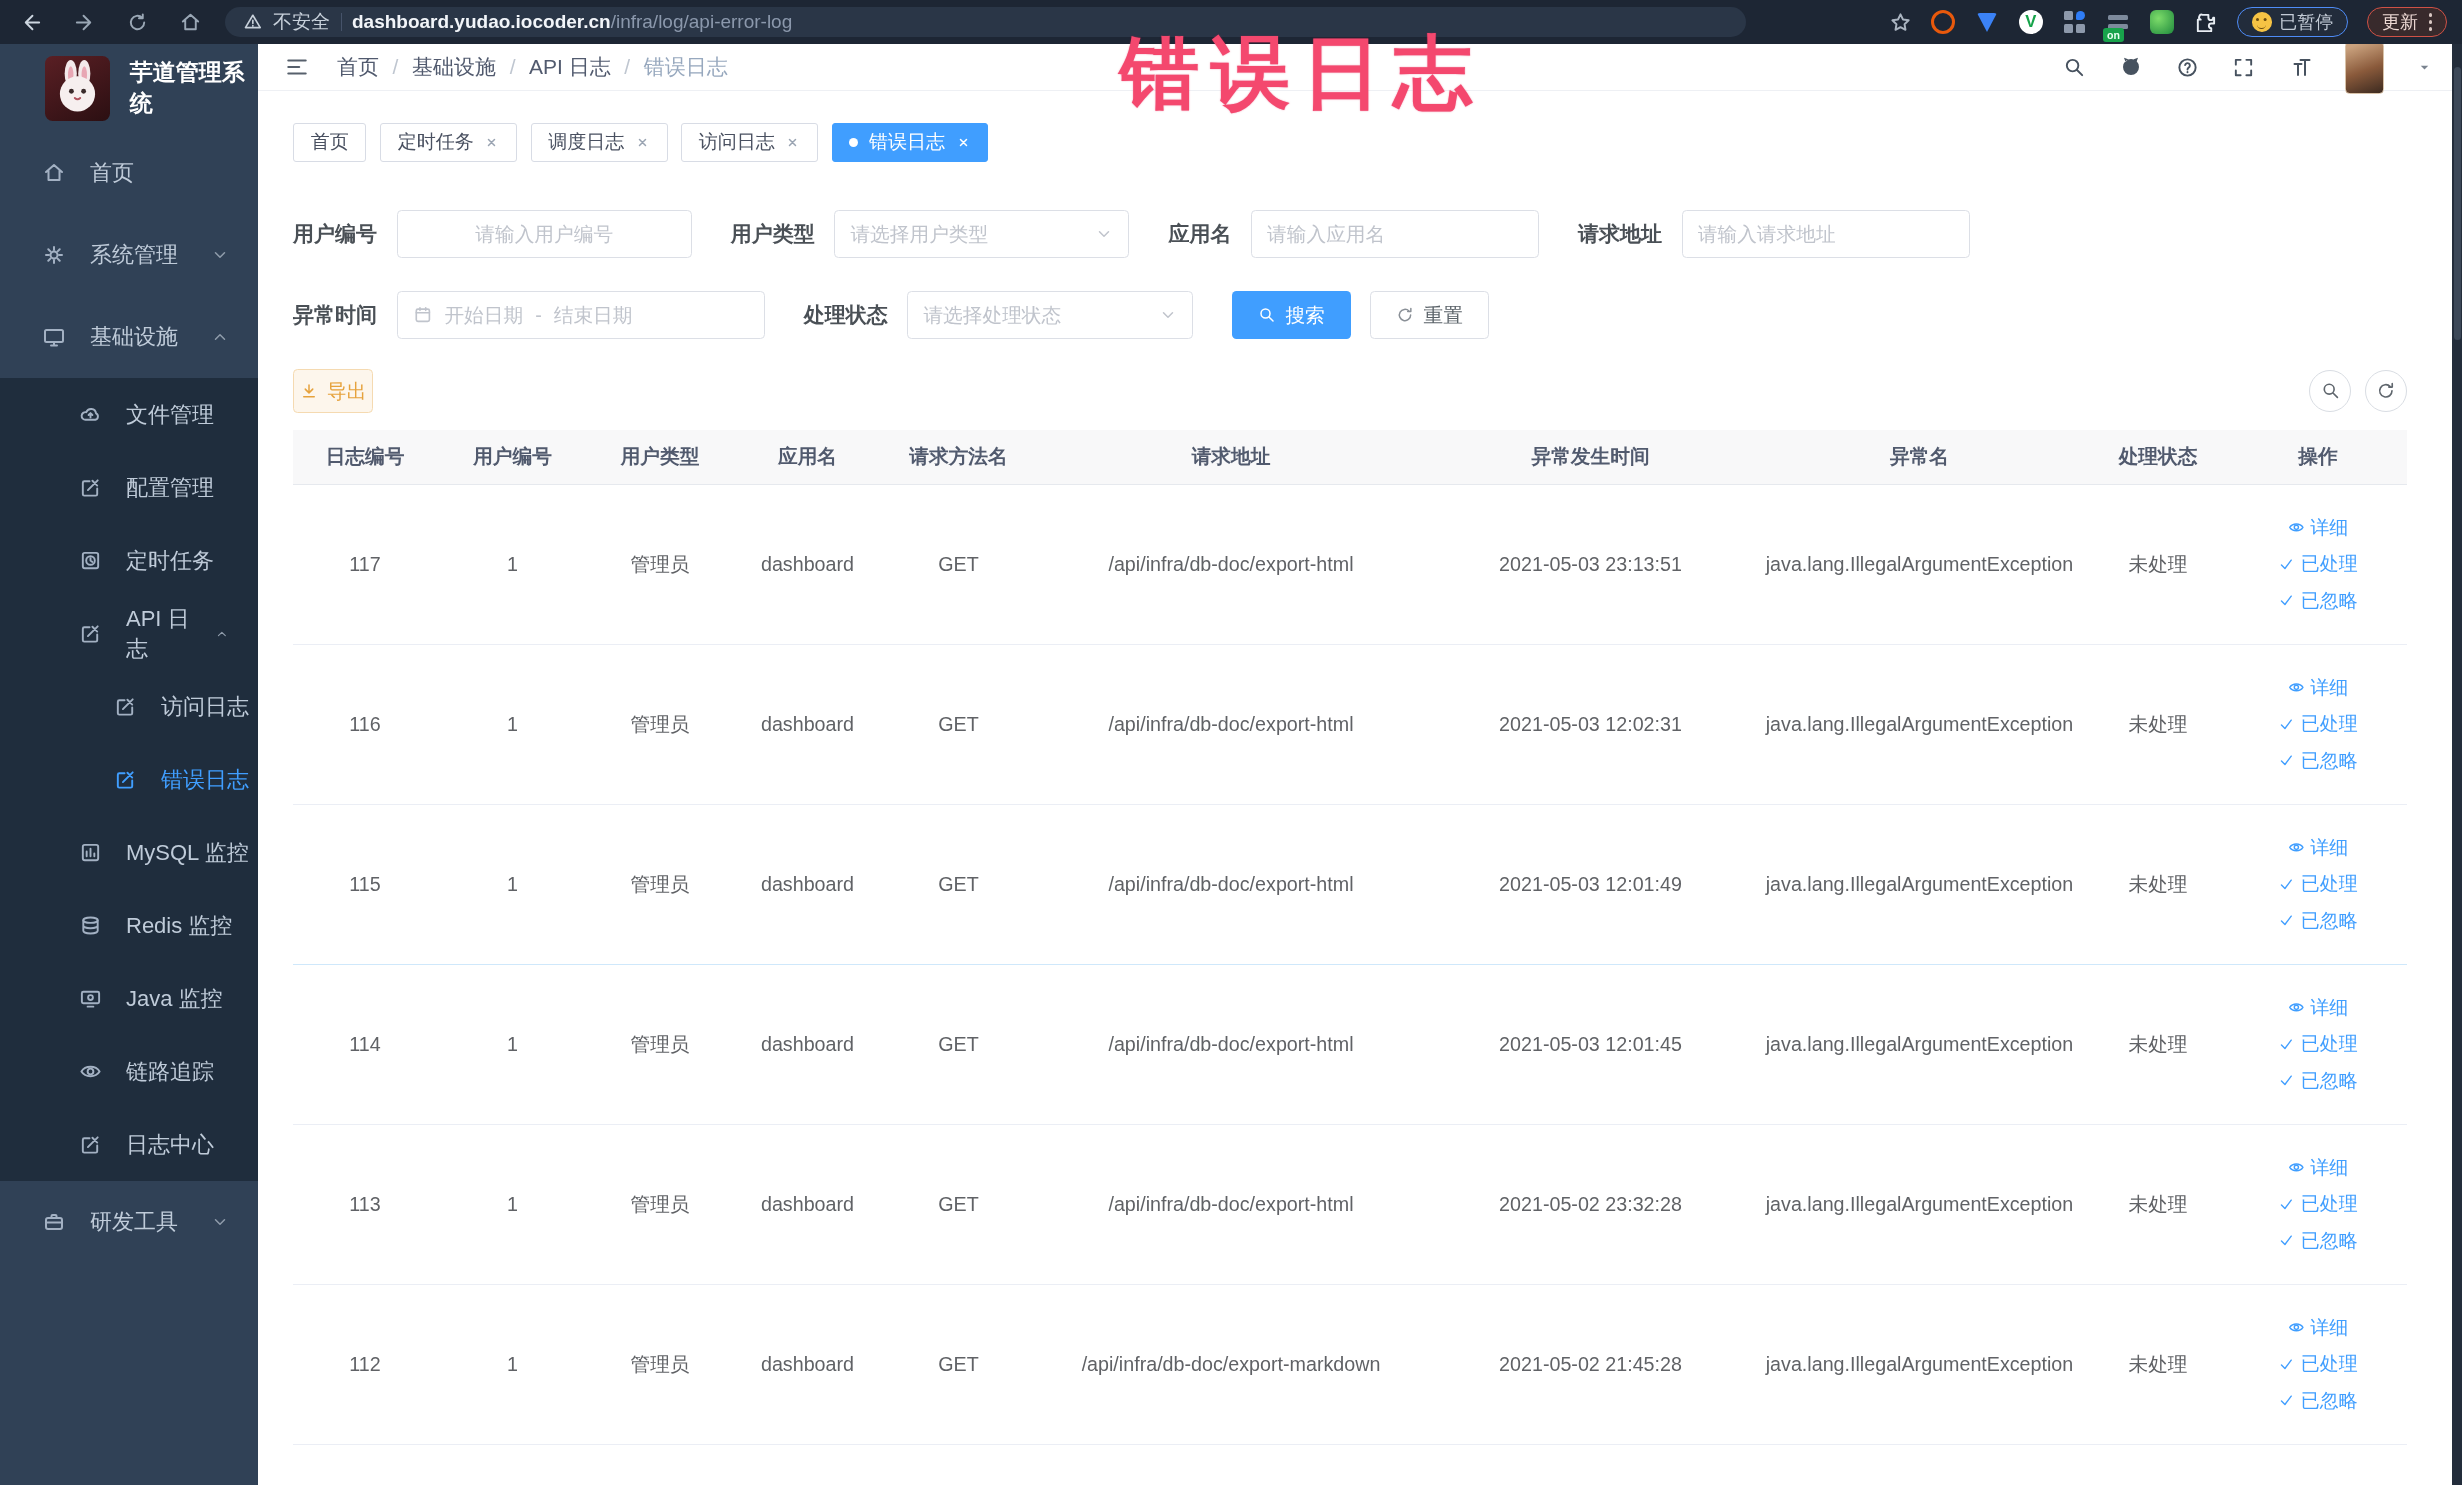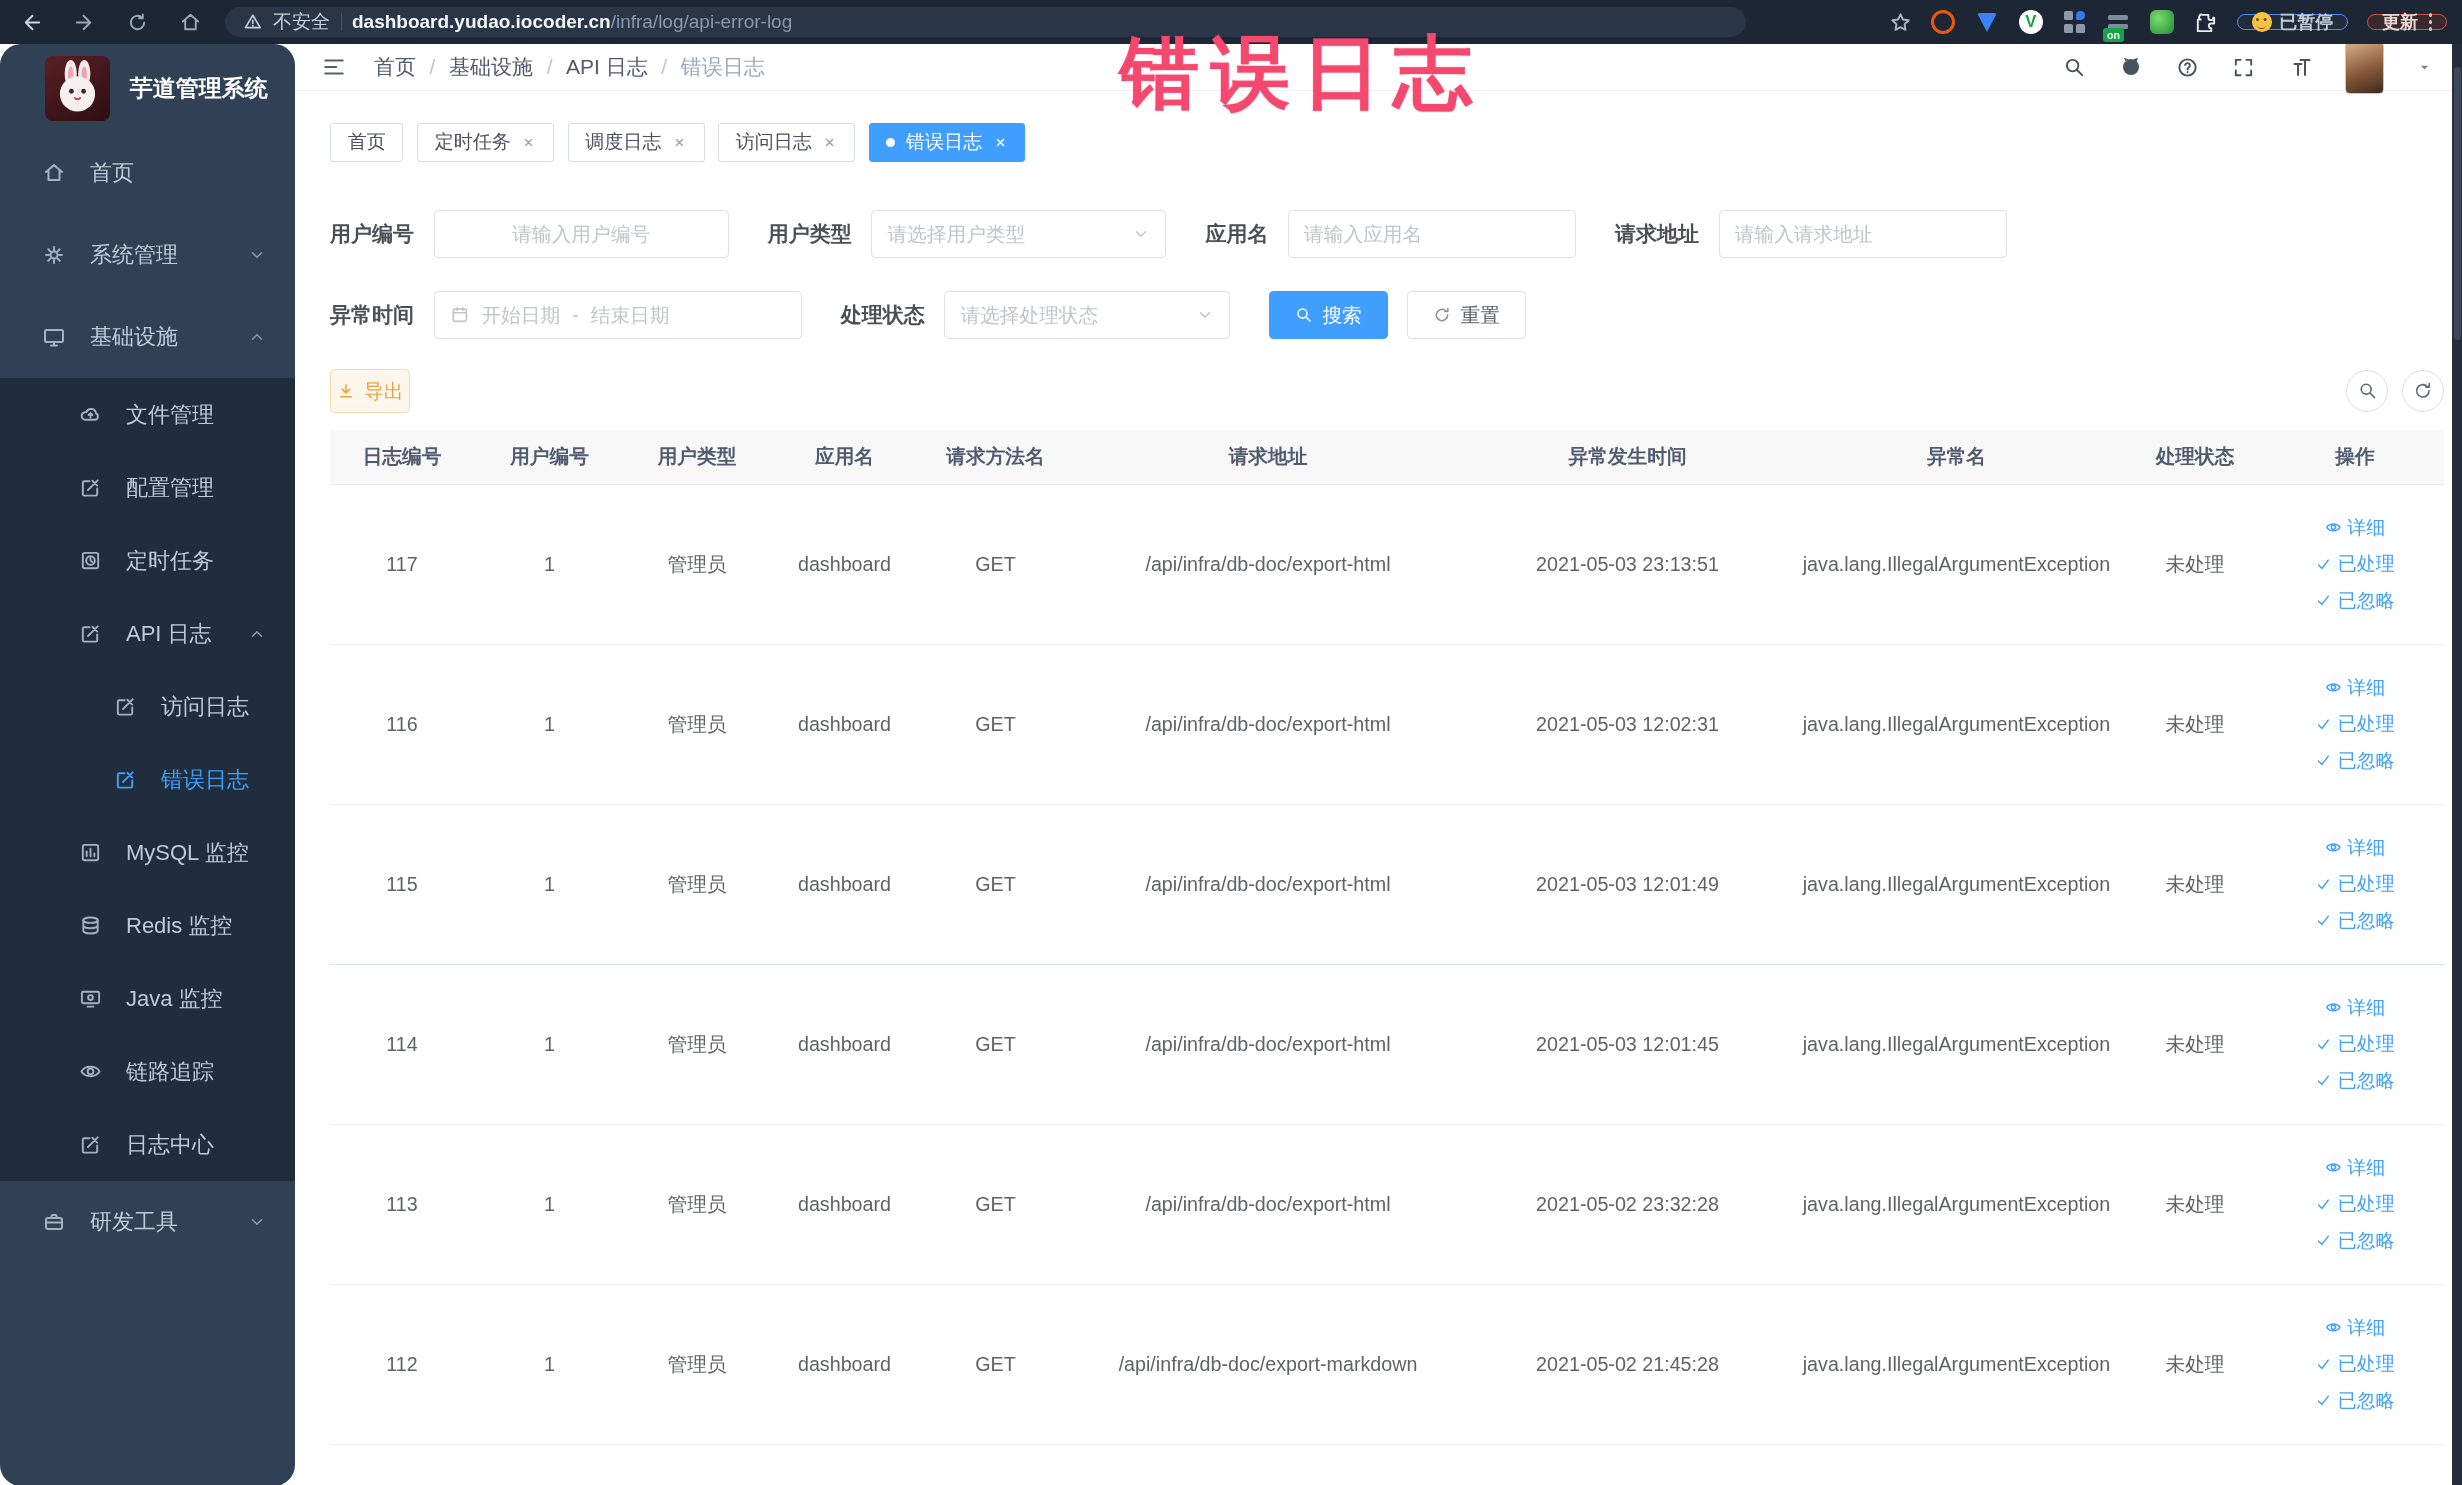--- a/index.html
+++ b/index.html
@@ -23,34 +23,34 @@
   .ext-shield { width:0; height:0; border-left:10.6px solid transparent; border-right:10.6px solid transparent; border-top:19.7px solid #3b82f6; border-radius:3px; }
   .ext-v { background:#fff; color:#16a34a; font-weight:bold; font-size:16.7px; }
   .ext-grid { display:grid; grid-template-columns:9px 9px; grid-gap:3px; }
   .ext-grid i { width:9px; height:9px; background:#8d99ab; border-radius:1.5px; }
   .ext-grid .drop { background:#2f7df6; border-radius:50% 50% 50% 1.5px; }
   .ext-rows { display:flex; flex-direction:column; gap:4.5px; }
   .ext-rows i { width:19.7px; height:4.5px; background:#7d8a9c; border-radius:1.5px; }
   .on-badge { position:absolute; left:-3px; bottom:-7.6px; background:#18a34b; color:#eafff2; font-size:10.6px; line-height:12px; padding:0.8px 3.8px; border-radius:3px; font-weight:bold; }
   .ext-sprout { background:radial-gradient(circle at 35% 35%, #7ddc6a, #1f8a3d); border-radius:6px; }
   .ext-puzzle { color:#e8edf3; }
-  .pill { height:16px; border-radius:15px; display:flex; align-items:center; gap:7.6px; padding:0 13.6px; font-size:18px;font-weight:bold; }
+  .pill { height:30px; border-radius:15px; display:flex; align-items:center; gap:7.6px; padding:0 13.6px; font-size:18px; }
   .pill-paused { border:1.5px solid #4e8cf7; color:#c3cbd6; background:#222c3b; }
   .pill-update { border:1.5px solid #cf5146; color:#ecd8d3; background:#382a2c; gap:10.6px; }
   .kebab { display:flex; flex-direction:column; gap:3px; }
   .kebab i { width:3.8px; height:3.8px; border-radius:50%; background:#d8c7c2; }
   .face { width:19.7px; height:19.7px; border-radius:50%; background:#f6c344; position:relative; }
   .face:before { content:""; position:absolute; left:4.5px; top:6px; width:3px; height:3px; border-radius:50%; background:#6b4b0e; box-shadow:7.6px 0 0 #6b4b0e; }
   .face:after { content:""; position:absolute; left:5.3px; top:11.4px; width:9px; height:4.5px; border-bottom:1.5px solid #6b4b0e; border-radius:0 0 7.6px 7.6px; }
 
   
   .app { display:flex; height:1442px; position:relative; }
 
   
-  .sidebar { width:295px; background:#304156; color:#bfcbd9; flex:none; display:flex; flex-direction:column;border-radius:21px; }
+  .sidebar { width:258px; background:#304156; color:#bfcbd9; flex:none; display:flex; flex-direction:column; }
   .logo-row { height:88px; display:flex; align-items:center; padding-left:45px; gap:19.7px; flex:none; }
   .logo-box { width:65px; height:65px; border-radius:7.6px; background:linear-gradient(150deg,#5a1f24,#2b0f12); overflow:hidden; flex:none; }
   .side-title { font-size:23px; font-weight:bold; color:#fff; }
   .menu { flex:1; overflow:hidden; font-size:22px; }
   .mitem { height:82px; display:flex; align-items:center; padding-left:42px; gap:24px; cursor:pointer; }
   .submenu { background:#1f2d3d; }
   .submenu .mitem { height:73px; padding-left:79px; }
   .submenu .mitem.lv3 { padding-left:114px; }
   .mitem .micon { color:#a3b1c3; flex:none; }
   .mitem .chev { margin-left:auto; margin-right:29px; color:#8f9cab; }

